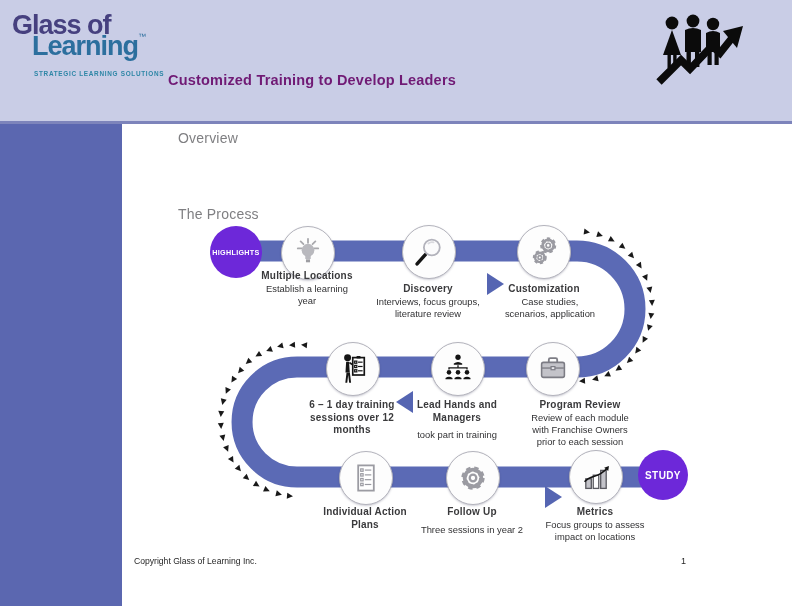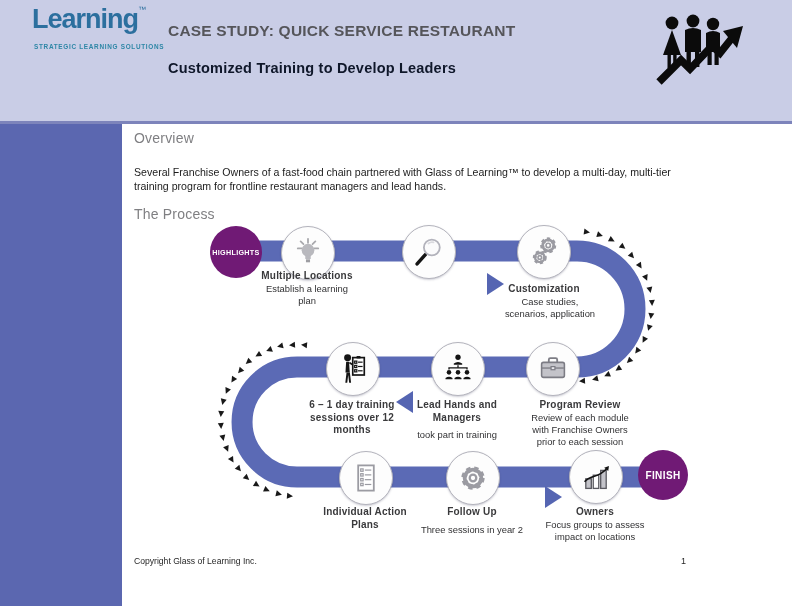--- a/index.html
+++ b/index.html
@@ -7,35 +7,35 @@
   .page{position:relative;width:792px;height:612px;background:#ffffff;overflow:hidden;}
 
   
   .header-band{position:absolute;left:0;top:0;width:792px;height:121px;background:#c9cde6;border-bottom:3px solid #7d84bb;}
   .logo{position:absolute;left:12px;top:12px;width:160px;}
   .logo-line1{display:block;font-size:27px;font-weight:bold;letter-spacing:-1px;color:#46407f;line-height:1;}
   .logo-line2{display:block;font-size:27px;font-weight:bold;letter-spacing:-1px;color:#2c6f9e;line-height:1;margin:-6px 0 10px 20px;}
   .logo-tm{font-size:8px;vertical-align:top;color:#2c6f9e;font-weight:normal;}
   .logo-tagline{display:block;font-size:6.4px;letter-spacing:0.7px;color:#2d86a6;margin:3px 0 0 22px;font-weight:bold;}
   .doc-title{position:absolute;left:168px;top:22px;font-size:15.5px;font-weight:bold;color:#55555a;letter-spacing:0.2px;}
-  .doc-subtitle{position:absolute;left:168px;top:60px;font-size:14.5px;font-weight:bold;color:#0f172a;letter-spacing:0.2px;}
+  .doc-subtitle{position:absolute;left:168px;top:72px;font-size:14.5px;font-weight:bold;color:#701a75;letter-spacing:0.2px;}
   .people-growth{position:absolute;right:48px;top:10px;width:88px;height:92px;}
 
   
   .sidebar{position:absolute;left:0;top:124px;width:122px;height:482px;background:#5b67b0;}
 
   
-  .section-heading{position:absolute;font-size:14px;color:#7f7f82;letter-spacing:0.2px;}
+  .section-heading{position:absolute;font-size:14px;color:#7f7f82;letter-spacing:0.2px;margin-left:44px;}
   .overview-heading{left:134px;top:130px;}
   .process-heading{left:134px;top:206px;}
   .overview-body{position:absolute;left:134px;top:154px;width:574px;font-size:10.6px;line-height:1.4;color:#1c1c1c;}
 
   
   .path-svg{position:absolute;left:0;top:0;width:792px;height:612px;}
-  .terminal{position:absolute;border-radius:50%;background:#701a75;color:#fff;display:flex;align-items:center;justify-content:center;text-align:right;font-weight:bold;}
+  .terminal{position:absolute;border-radius:50%;background:#6d28d9;color:#fff;display:flex;align-items:center;justify-content:center;text-align:right;font-weight:bold;}
   .terminal.start{left:210px;top:226px;width:52px;height:52px;font-size:7.2px;letter-spacing:0.3px;}
   .terminal.finish{left:638px;top:450px;width:50px;height:50px;font-size:10px;letter-spacing:0.4px;}
 
   .node{position:absolute;width:52px;height:52px;border-radius:50%;background:#fdfdfd;border:1.5px solid #b3b3bc;box-shadow:0 1px 2px rgba(60,60,90,.25);display:flex;align-items:center;justify-content:center;}
   .node svg{display:block;}
 
   .step-label{position:absolute;text-align:center;color:#3a3a3c;}
   .step-title{font-size:10px;font-weight:bold;letter-spacing:0.2px;line-height:1.25;color:#3a3a3c;}
   .step-desc{display:inline-block;font-size:9.4px;line-height:1.3;color:#313133;}
 
@@ -49,24 +49,24 @@
   .footer-copyright{position:absolute;left:134px;top:556px;font-size:8.6px;color:#262626;}
   .footer-page{position:absolute;left:681px;top:556px;font-size:9px;color:#262626;}
 </style>
 </head>
 <body>
 
 <div class="page">
 
   <div class="header-band">
     <div class="logo">
+      <span class="logo-line1">Glass of</span>
       <span class="logo-line2"><span>Learning</span><span class="logo-tm">™</span></span>
       <span class="logo-tagline">STRATEGIC LEARNING SOLUTIONS</span>
     </div>
-    <div class="doc-title">CASE STUDY: QUICK SERVICE RESTAURANT</div>
     <div class="doc-subtitle">Customized Training to Develop Leaders</div>
     <svg class="people-growth" viewBox="0 0 88 92">
       <g fill="#0b0b0b">
 
         <circle cx="16" cy="13" r="6.4"></circle>
         <path d="M16 20 L7 45 L25 45 Z"></path>
         <rect x="11.5" y="45" width="3.4" height="13"></rect>
         <rect x="17.2" y="45" width="3.4" height="13"></rect>
 
         <circle cx="37" cy="11" r="6.4"></circle>
@@ -81,21 +81,20 @@
       </g>
 
       <polyline points="3,72 25,50 34,59 56,36 64,43 76,28" fill="none" stroke="#0b0b0b" stroke-width="7.5"></polyline>
       <polygon points="67,21 87,16 81,38" fill="#0b0b0b"></polygon>
     </svg>
   </div>
 
   <div class="sidebar"></div>
 
   <div class="section-heading overview-heading">Overview</div>
-  <p class="overview-body">Several Franchise Owners of a fast-food chain partnered with Glass of Learning™ to develop a multi-day, multi-tier training program for frontline restaurant managers and lead hands.</p>
   <div class="section-heading process-heading">The Process</div>
 
   <svg class="path-svg" viewBox="0 0 792 612">
     <path d="M 237 251 H 577 A 58 58 0 0 1 577 367 H 297 A 55 55 0 0 0 297 477 H 662" fill="none" stroke="#5b6ab5" stroke-width="21"></path>
   </svg>
 
   <div id="ticks">
       <div class="tick" style="left: 584.438px; top: 229.23px; transform: rotate(8deg);"></div>
       <div class="tick" style="left: 597.038px; top: 232.126px; transform: rotate(17.8889deg);"></div>
       <div class="tick" style="left: 608.953px; top: 237.143px; transform: rotate(27.7778deg);"></div>
@@ -132,21 +131,21 @@
       <div class="tick" style="left: 228.855px; top: 456.643px; transform: rotate(-301deg);"></div>
       <div class="tick" style="left: 235.781px; top: 466.352px; transform: rotate(-310deg);"></div>
       <div class="tick" style="left: 244.14px; top: 474.858px; transform: rotate(-319deg);"></div>
       <div class="tick" style="left: 253.726px; top: 481.952px; transform: rotate(-328deg);"></div>
       <div class="tick" style="left: 264.304px; top: 487.458px; transform: rotate(-337deg);"></div>
       <div class="tick" style="left: 275.614px; top: 491.242px; transform: rotate(-346deg);"></div>
       <div class="tick" style="left: 287.376px; top: 493.211px; transform: rotate(-355deg);"></div>
     </div>
 
   <div class="terminal start">HIGHLIGHTS</div>
-  <div class="terminal finish">FINISH</div>
+  <div class="terminal finish">STUDY</div>
 
   <div class="tri tri-right" style="left:487px;top:273px;"></div>
   <div class="tri tri-left" style="left:396px;top:391px;"></div>
   <div class="tri tri-right" style="left:545px;top:486px;"></div>
 
   <div class="node" style="left:281px;top:226px;">
     <svg width="34" height="34" viewBox="0 0 30 30">
       <g stroke="#a9a9ad" stroke-width="1.6" stroke-linecap="round">
         <line x1="15" y1="2.5" x2="15" y2="6"></line>
           <line x1="6" y1="11" x2="9.5" y2="11"></line>
@@ -253,21 +252,25 @@
       <rect x="6.5" y="16.5" width="4.6" height="8" fill="#c3c3c9" stroke="#5a5a60" stroke-width="1.1"></rect>
       <rect x="12.7" y="13.5" width="4.6" height="11" fill="#ffffff" stroke="#5a5a60" stroke-width="1.1"></rect>
       <rect x="18.9" y="9.5" width="4.6" height="15" fill="#c3c3c9" stroke="#5a5a60" stroke-width="1.1"></rect>
       <path d="M5.5 19 C 11 12.5, 16 17, 24.5 7.5" fill="none" stroke="#141414" stroke-width="1.4"></path>
       <polygon points="25.8,5.8 21.8,7.2 25.2,10" fill="#141414"></polygon>
     </svg>
   </div>
 
   <div class="step-label" style="left:242px;top:270px;width:130px;">
     <div class="step-title">Multiple  Locations</div>
-    <span class="step-desc" style="max-width:86px;">Establish a learning plan</span>
+    <span class="step-desc" style="max-width:86px;">Establish a learning year</span>
+  </div>
+  <div class="step-label" style="left:361px;top:283px;width:134px;">
+    <div class="step-title">Discovery</div>
+    <span class="step-desc" style="max-width:132px;">Interviews, focus groups, literature review</span>
   </div>
   <div class="step-label" style="left:489px;top:283px;width:110px;">
     <div class="step-title">Customization</div>
     <span class="step-desc" style="max-width:102px;margin-left:12px;">Case studies, scenarios, application</span>
   </div>
   <div class="step-label" style="left:498px;top:399px;width:110px;margin-left:27px;">
     <div class="step-title">Program Review</div>
     <span class="step-desc" style="max-width:102px;">Review of each module with Franchise Owners prior to each session</span>
   </div>
   <div class="step-label" style="left:399px;top:399px;width:116px;">
@@ -278,20 +281,20 @@
     <div class="step-title">6 – 1 day training sessions over 12 months</div>
   </div>
   <div class="step-label" style="left:315px;top:506px;width:100px;">
     <div class="step-title">Individual  Action Plans</div>
   </div>
   <div class="step-label" style="left:404px;top:506px;width:136px;">
     <div class="step-title">Follow  Up</div>
     <span class="step-desc" style="max-width:134px;">Three sessions in year 2</span>
   </div>
   <div class="step-label" style="left:535px;top:506px;width:120px;">
-    <div class="step-title">Owners</div>
+    <div class="step-title">Metrics</div>
     <span class="step-desc" style="max-width:104px;">Focus groups to assess impact on locations</span>
   </div>
 
   <div class="footer-copyright">Copyright Glass of Learning Inc.</div>
   <div class="footer-page">1</div>
 
 </div>
 
 </body></html>

